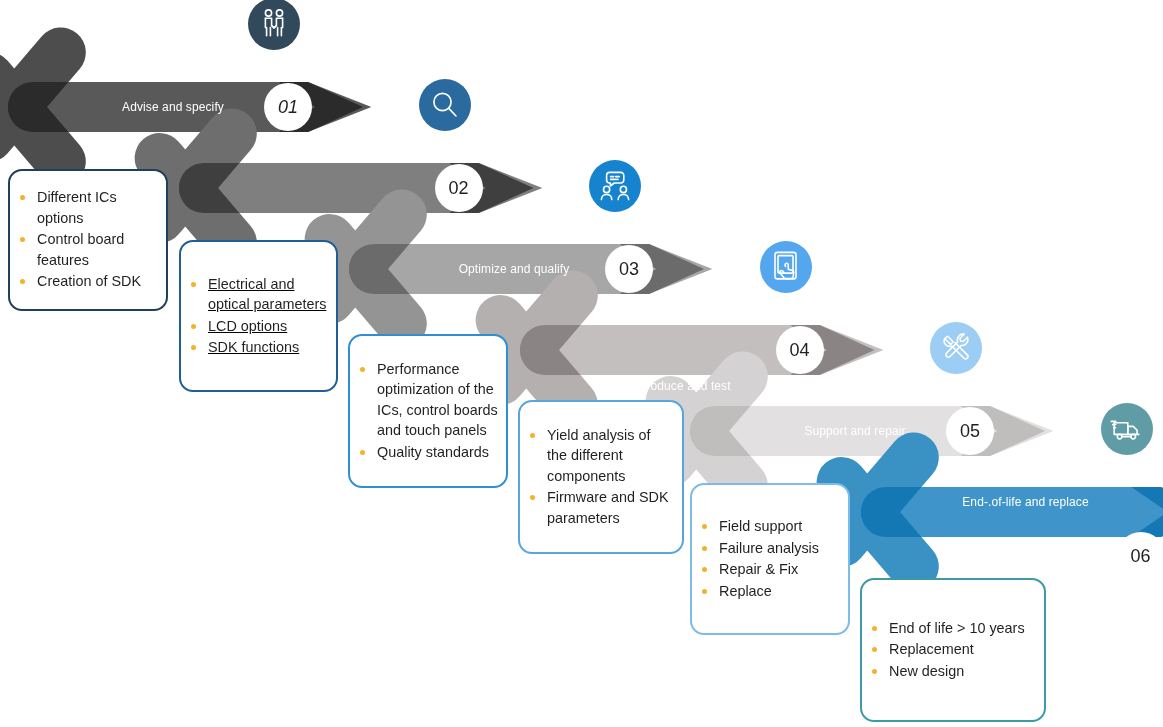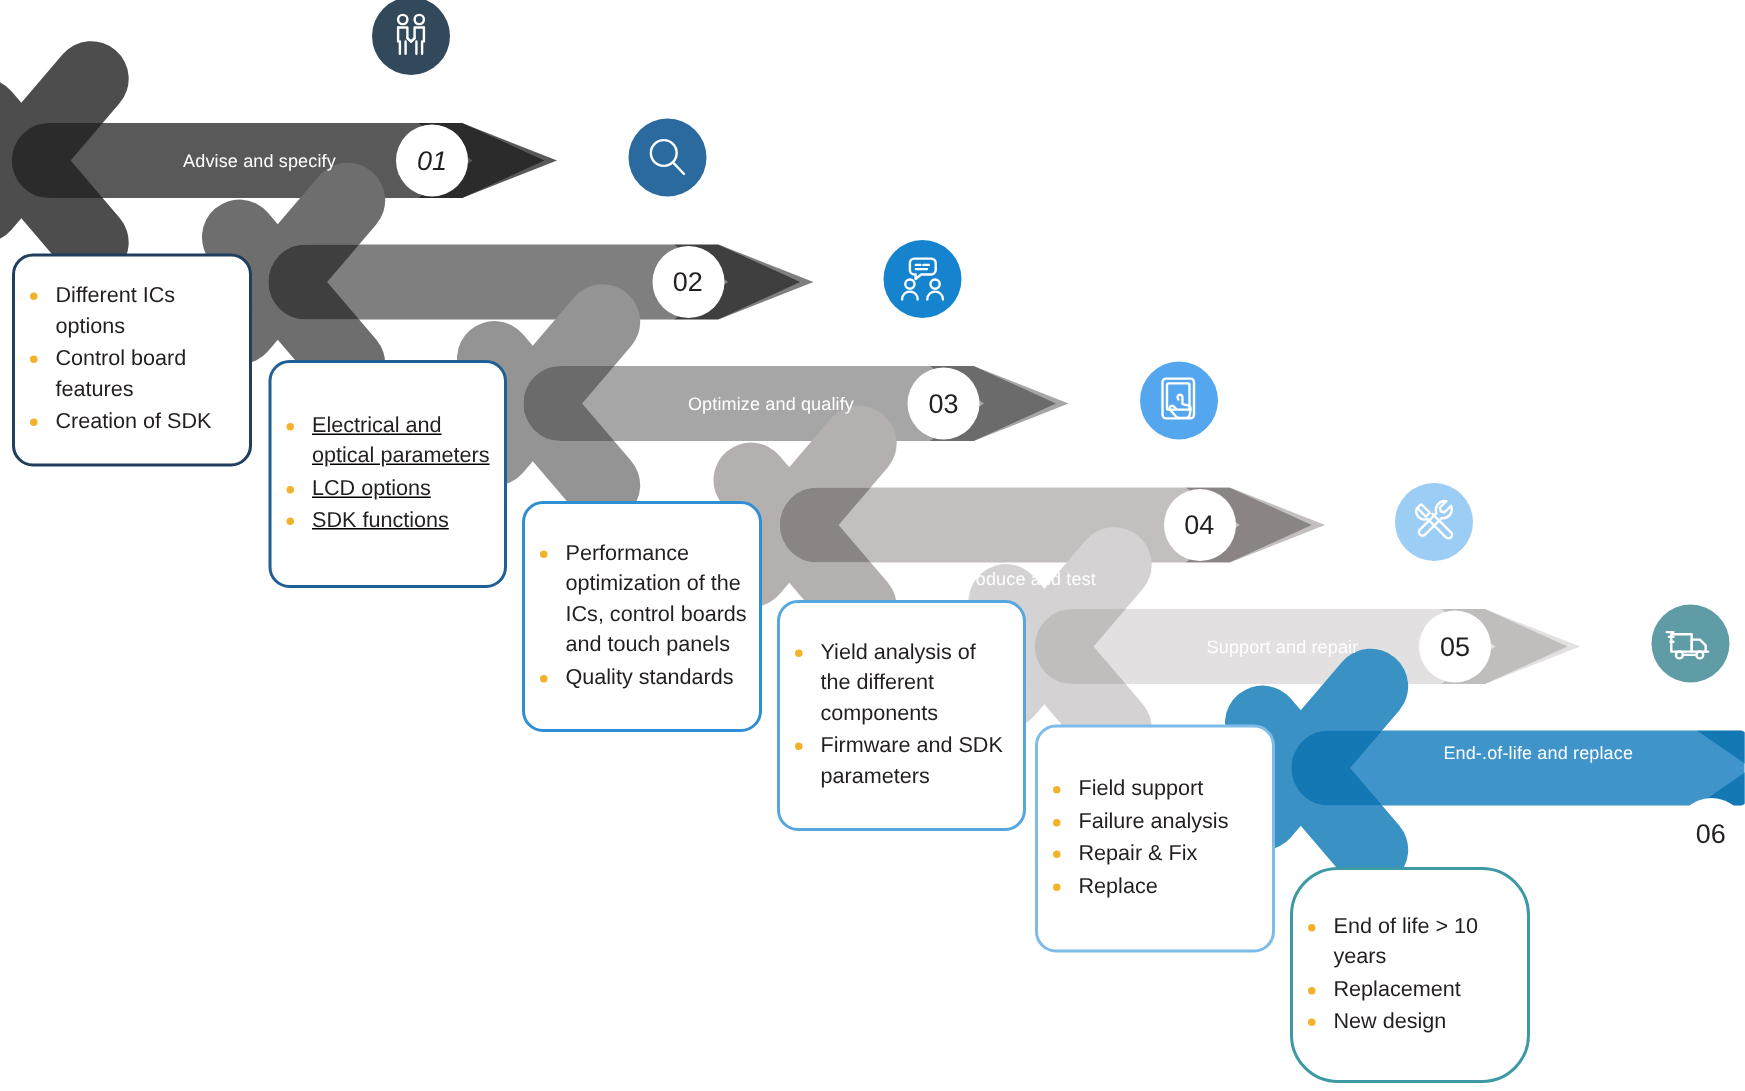--- a/index.html
+++ b/index.html
@@ -400,20 +400,20 @@
       </ul>
     </div>
     <div class="box" style="left: 690px; top: 483px; width: 160px; height: 152px; border-color: rgb(125, 187, 232); display: flex; align-items: center; padding: 6px 8px 6px 6px;">
       <ul>
         <li>Field support</li>
         <li>Failure analysis</li>
         <li>Repair &amp; Fix</li>
         <li>Replace</li>
       </ul>
     </div>
-    <div class="box" style="left: 860px; top: 578px; width: 160px; height: 144px; border-color: rgb(61, 154, 165); display: flex; align-items: center; padding: 6px 8px 6px 6px; border-radius: 32px;">
+    <div class="box" style="left: 860px; top: 578px; width: 186px; height: 144px; border-color: rgb(61, 154, 165); display: flex; align-items: center; padding: 6px 8px 6px 6px;">
       <ul>
         <li>End of life &gt; 10 years</li>
         <li>Replacement</li>
         <li>New design</li>
       </ul>
     </div>
   </div>
 
 </body></html>

